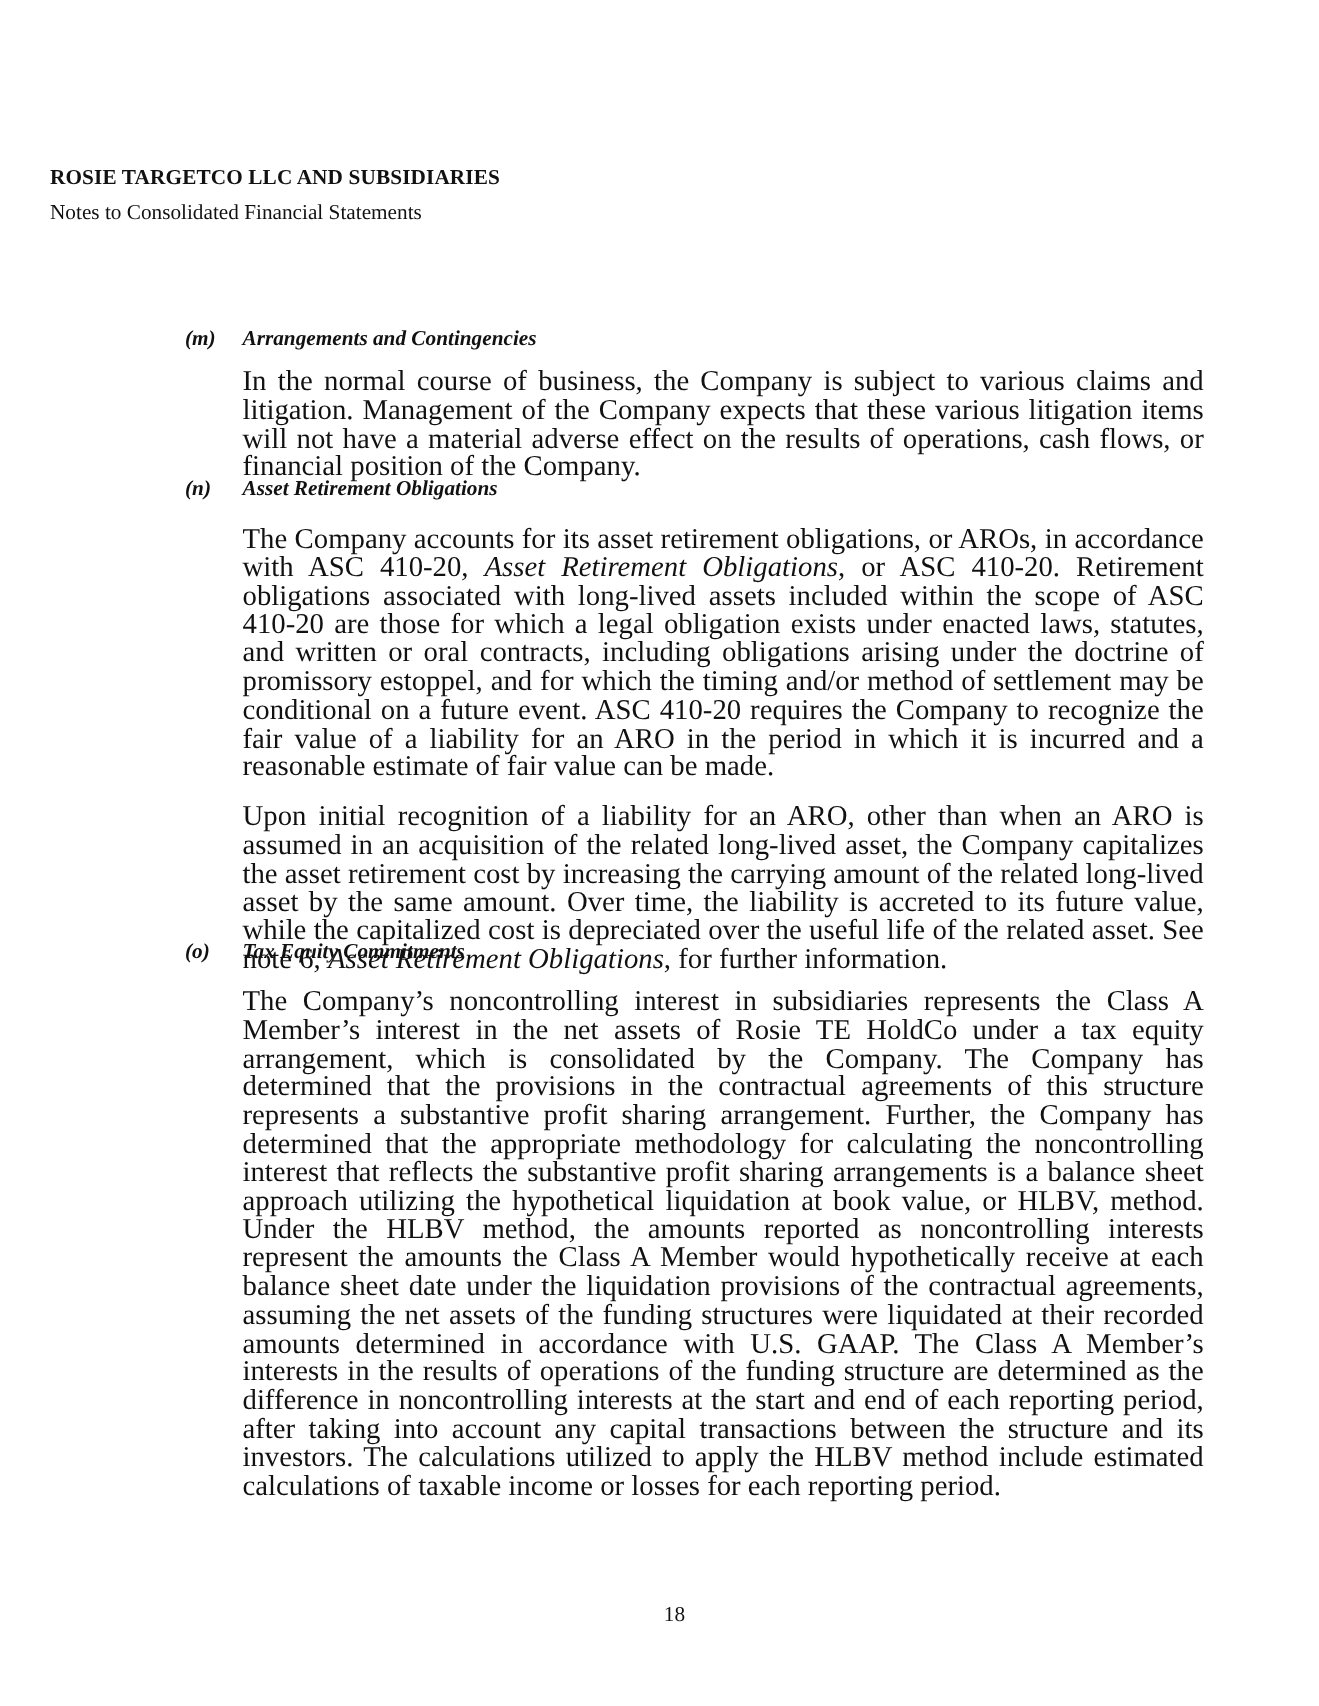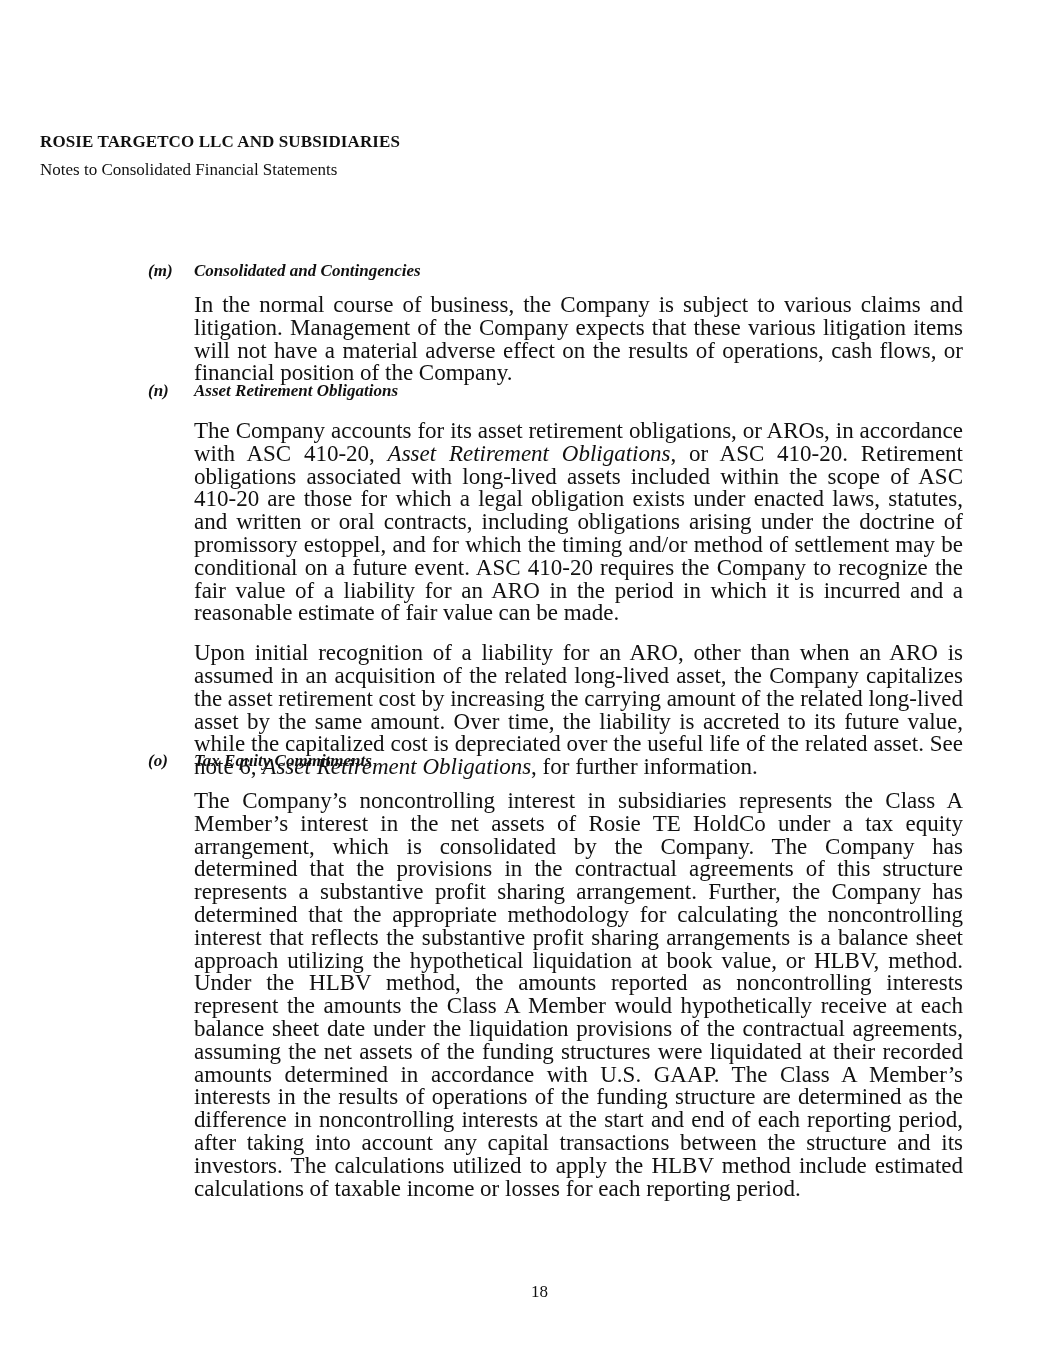--- a/index.html
+++ b/index.html
@@ -84,21 +84,21 @@
 <div class="page">
 
   <div class="header">
     <div class="company">ROSIE TARGETCO LLC AND SUBSIDIARIES</div>
     <div class="subtitle">Notes to Consolidated Financial Statements</div>
   </div>
 
   <div class="section" style="top:260px;">
     <div class="section-heading">
       <span class="letter">(m)</span>
-      <span>Consolidated and Contingencies</span>
+      <span>Arrangements and Contingencies</span>
     </div>
     <div class="para" style="margin-top:12px;"><span>In the normal course of business, the Company is subject to various claims and litigation. Management of the Company expects that these various litigation items will not have a material adverse effect on the results of operations, cash flows, or financial position of the Company.</span></div>
   </div>
 
   <div class="section" style="top:380px;">
     <div class="section-heading">
       <span class="letter">(n)</span>
       <span>Asset Retirement Obligations</span>
     </div>
     <div class="para" style="margin-top:18px;"><span>The Company accounts for its asset retirement obligations, or AROs, in accordance with ASC 410-20, </span><i>Asset Retirement Obligations</i><span>, or ASC 410-20. Retirement obligations associated with long-lived assets included within the scope of ASC 410-20 are those for which a legal obligation exists under enacted laws, statutes, and written or oral contracts, including obligations arising under the doctrine of promissory estoppel, and for which the timing and/or method of settlement may be conditional on a future event. ASC 410-20 requires the Company to recognize the fair value of a liability for an ARO in the period in which it is incurred and a reasonable estimate of fair value can be made.</span></div>

